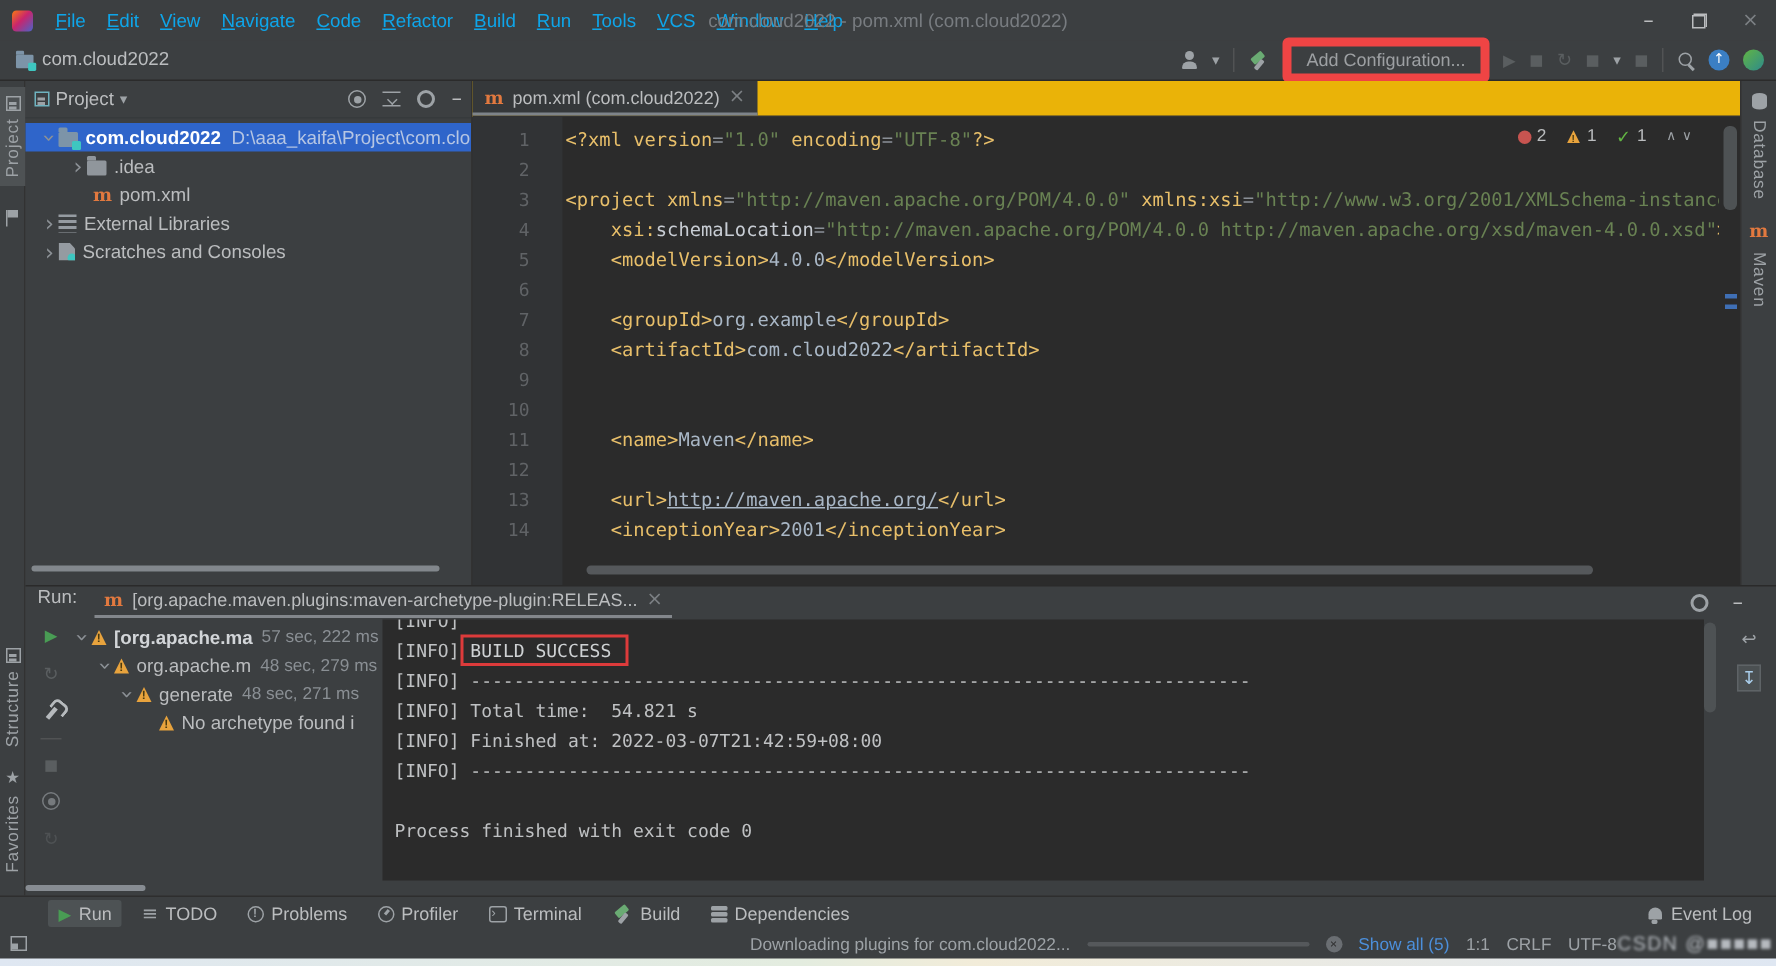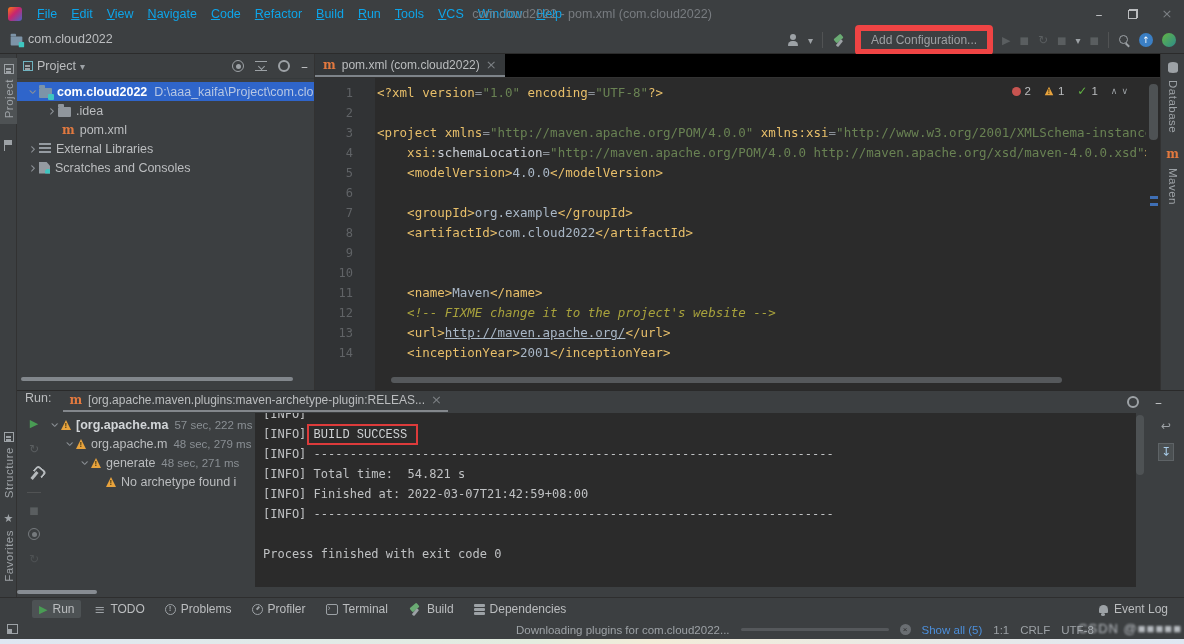--- a/index.html
+++ b/index.html
@@ -119,21 +119,21 @@
   .tree-row .lbl.b{ font-weight:bold; color:#d2d5d8; }
   .tree-row.sel{ background:#2f65ca; }
   .tree-row.sel .lbl{ color:#fff; }
   .tree-row .path{ margin-left:7px; color:#b6c6e3; }
   .tree-row .icon{ margin-left:4px; }
   .chv{ width:12px; flex:none; display:inline-flex; justify-content:center; }
   #pp-hscroll{ position:absolute; left:4px; bottom:9px; width:272px; height:4px; border-radius:2px; background:#9aa0a6; opacity:.75; }
 
   
   #editor{ position:absolute; left:315px; top:54px; width:845px; height:336px; background:#2b2b2b; }
-  #ed-tabbar{ height:24px; background:#000000; border-bottom:1px solid #323232; display:flex; }
+  #ed-tabbar{ height:24px; background:#eab308; border-bottom:1px solid #323232; display:flex; }
   #ed-tab{ display:flex; align-items:center; gap:6px; padding:0 8px; background:#35383a; border-bottom:2px solid #7e848a; }
   #ed-tab .tab-label{ color:#bbbdbf; font-size:12px; }
   #gutter-bg{ position:absolute; left:0; top:24px; bottom:0; width:60px; background:#313335; }
   #code-lines{ position:absolute; left:0; top:24px; right:14px; bottom:0; overflow:hidden; padding-top:5px;
      font-family:"DejaVu Sans Mono",monospace; font-size:12.5px; line-height:20px; }
   .code-line{ display:flex; height:20px; }
   .ln{ width:60px; flex:none; text-align:right; padding-right:22px; color:#606366; font-size:12px; }
   .lt{ white-space:pre; padding-left:2px; }
   .tok-tag{ color:#e8bf6a; } .tok-attr{ color:#e8bf6a; } .tok-attrb{ color:#c8cdd4; }
   .tok-eq{ color:#8a8f96; } .tok-val{ color:#698253; } .tok-pl{ color:#a9b7c6; }
@@ -162,38 +162,38 @@
   .tool-div{ width:14px; height:1px; background:#515354; }
   #run-tree{ position:absolute; left:30px; top:24px; width:208px; bottom:14px; overflow:hidden; }
   .run-row{ height:19px; display:flex; align-items:center; white-space:nowrap; }
   .run-row .lbl{ margin-left:5px; }
   .run-row .lbl.b{ font-weight:bold; color:#d2d5d8; }
   .run-row .time{ margin-left:6px; color:#8a8f94; font-size:11.5px; }
   #console{ position:absolute; left:238px; top:22px; right:48px; bottom:10px; background:#2b2b2b; overflow:hidden;
      font-family:"DejaVu Sans Mono",monospace; font-size:12px; line-height:20px; color:#bfc1c3; padding-left:8px; }
   .con-line{ white-space:pre; height:20px; }
   .con-line.clip{ margin-top:-9px; }
-  .tok-hl{ position:relative; color:#cfd2d4;font-family:Liberation Mono, monospace; }
+  .tok-hl{ position:relative; color:#cfd2d4; }
   .tok-hl::after{ content:""; position:absolute; left:-7px; right:-11px; top:-4px; bottom:-3px; border:2.5px solid #dd3b3b; }
   #con-vscroll{ position:absolute; right:40px; top:24px; width:8px; height:60px; background:#4e5254; border-radius:4px; }
   #rp-right-icons{ position:absolute; right:10px; top:28px; display:flex; flex-direction:column; gap:10px; align-items:center; }
   .sel-box{ background:#4b5052; border:1px solid #5e6366; padding:1px 2px; }
   #rp-hscroll{ position:absolute; left:0; bottom:3px; width:80px; height:4px; background:#9aa0a6; border-radius:2px; opacity:.8; }
 
   
   #bottom-bar{ position:absolute; left:0; top:597px; right:0; height:23px; background:#3c3f41; border-top:1px solid #2e2e2e; display:flex; align-items:center; }
   #bottom-tabs{ display:flex; align-items:center; gap:6px; margin-left:32px; }
   .tw-tab{ display:flex; align-items:center; gap:5px; padding:2px 7px; color:#bbbdbf; font-size:12px; }
   .tw-tab.active{ background:#4d5254; border-radius:2px; }
   #event-log{ position:absolute; right:16px; display:flex; align-items:center; gap:6px; color:#bbbdbf; font-size:12px; }
 
   
   #status-bar{ position:absolute; left:0; top:620px; right:0; height:19px; background:#3c3f41; font-size:11.5px; color:#9da2a6; }
   #status-corner{ position:absolute; left:7px; top:4px; }
-  #status-right{ position:absolute; left:516px; top:0; right:6px; height:19px; display:flex; align-items:center; gap:11px; white-space:nowrap; }
+  #status-right{ position:absolute; left:500px; top:0; right:6px; height:19px; display:flex; align-items:center; gap:11px; white-space:nowrap; }
   #progress-track{ width:148px; height:3px; background:#55585b; border-radius:2px; overflow:hidden; }
   #progress-fill{ width:85%; height:100%; background:#8f9499; }
   #show-all{ color:#4c8fdb; }
   #watermark{ position:absolute; right:2px; top:1px; font-size:13px; color:rgba(195,200,205,.9); filter:blur(1.1px); letter-spacing:1px; }
   #bottom-strip{ position:absolute; left:0; top:639px; right:0; height:5px;
      background:linear-gradient(90deg,#dfe7f2 0%,#e3ecdf 45%,#f2ecd9 55%,#dfe7f2 100%); }
 </style>
 </head>
 <body>
 
@@ -358,21 +358,20 @@
         <div class="code-line">
           <span class="ln">10</span>
           <span class="lt"></span>
         </div>
         <div class="code-line">
           <span class="ln">11</span>
           <span class="lt"><span class="tok-pl">    </span><span class="tok-tag">&lt;name&gt;</span><span class="tok-pl">Maven</span><span class="tok-tag">&lt;/name&gt;</span></span>
         </div>
         <div class="code-line">
           <span class="ln">12</span>
-          <span class="lt"><span class="tok-pl">    </span><span class="tok-cmt">&lt;!-- FIXME change it to the project's website --&gt;</span></span>
         </div>
         <div class="code-line">
           <span class="ln">13</span>
           <span class="lt"><span class="tok-pl">    </span><span class="tok-tag">&lt;url&gt;</span><span class="tok-link">http://maven.apache.org/</span><span class="tok-tag">&lt;/url&gt;</span></span>
         </div>
         <div class="code-line">
           <span class="ln">14</span>
           <span class="lt"><span class="tok-pl">    </span><span class="tok-tag">&lt;inceptionYear&gt;</span><span class="tok-pl">2001</span><span class="tok-tag">&lt;/inceptionYear&gt;</span></span>
         </div>
       </div>

